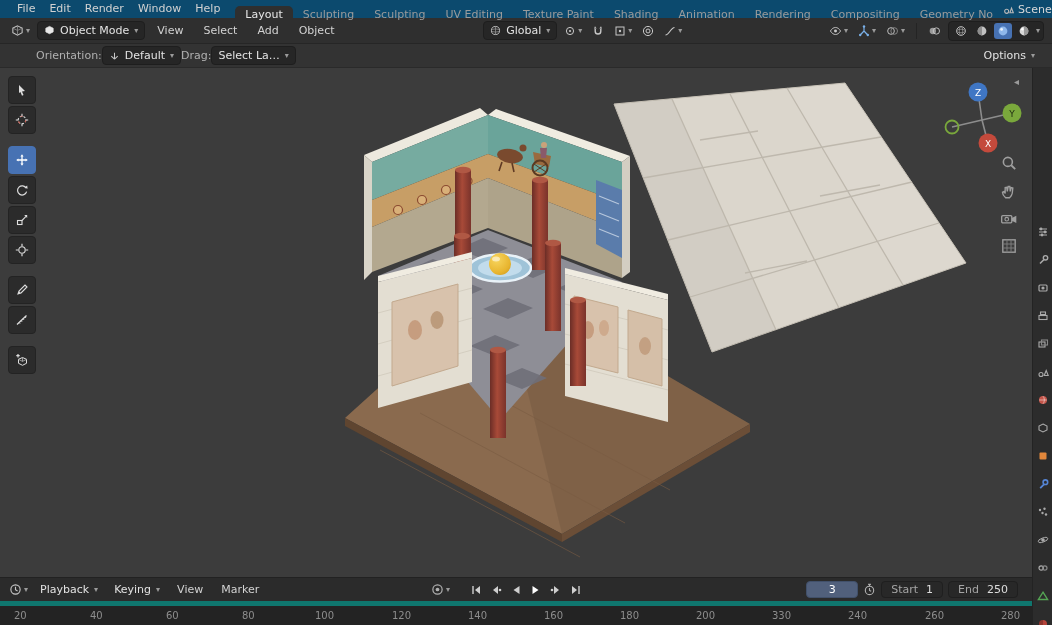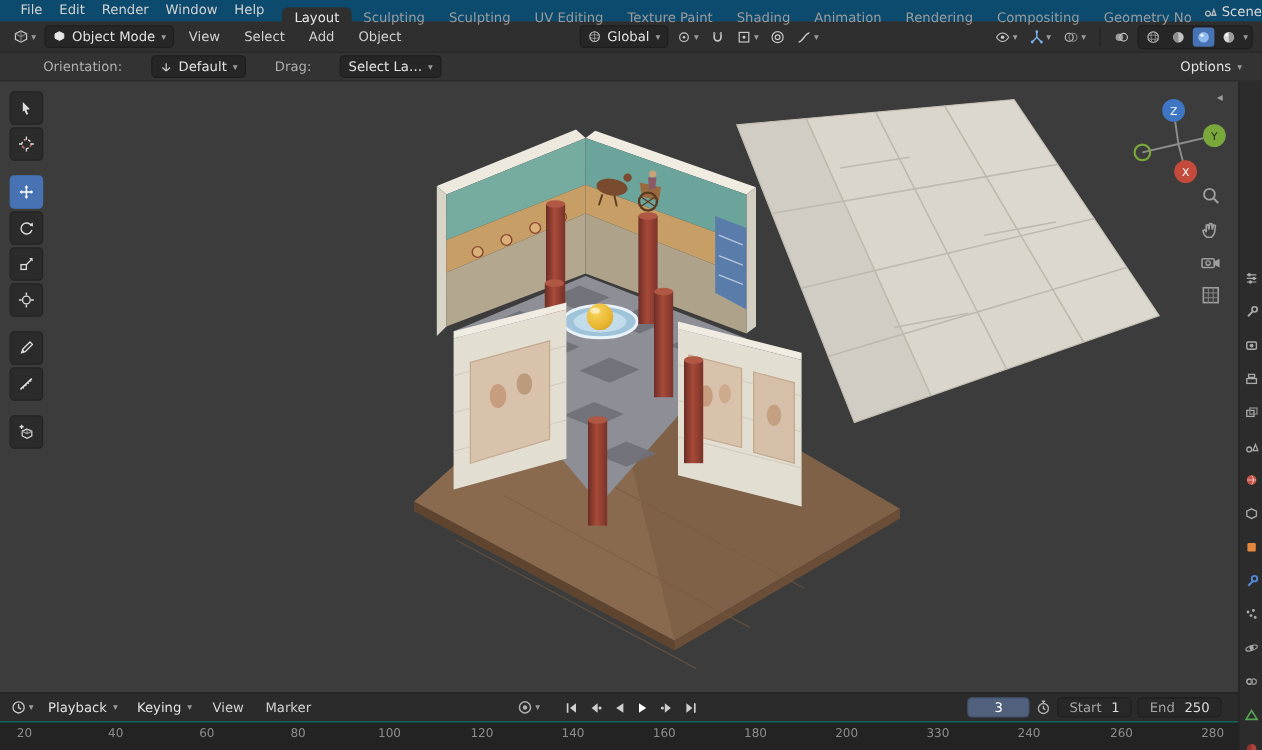--- a/index.html
+++ b/index.html
@@ -29,21 +29,21 @@
   .dd { display:inline-flex; align-items:center; gap:5px; background:#262626; border:1px solid #1e1e1e; border-radius:4px; padding:2px 6px; color:#e2e2e2; white-space:nowrap; }
   .caret { font-size:8px; color:#9a9a9a; line-height:1; }
   .hmenu { padding:0 8px; color:#d2d2d2; }
   .iconbtn { display:inline-flex; align-items:center; gap:2px; padding:2px 3px; border-radius:3px; }
   .divider { width:1px; height:16px; background:#242424; margin:0 4px; }
   .shadegroup { display:flex; align-items:center; background:#262626; border:1px solid #1e1e1e; border-radius:4px; padding:1px 3px; gap:3px; }
   .shadeitem { display:flex; align-items:center; justify-content:center; width:18px; height:16px; border-radius:3px; }
   .shadeitem.active { background:#4772b3; }
 
   
-  .toolsettings { height:24px; background:#333333; display:flex; align-items:center; padding:0 10px 0 36px; gap:24px; border-bottom:1px solid #2a2a2a; }
+  .toolsettings { height:24px; background:#333333; display:flex; align-items:center; padding:0 10px 0 36px; gap:0; border-bottom:1px solid #2a2a2a; }
   .tslabel { color:#b0b0b0; }
 
   
   .viewport { position:relative; height:509px; background:#3c3c3c; overflow:hidden; }
   .scene-svg { position:absolute; left:0; top:0; }
   .vtoolbar { position:absolute; left:8px; top:8px; display:flex; flex-direction:column; gap:2px; z-index:6; }
   .tbtn { width:28px; height:28px; background:rgba(42,42,42,.92); border:1px solid #232323; border-radius:4px; display:flex; align-items:center; justify-content:center; }
   .tbtn.active { background:#4772b3; border-color:#4772b3; }
   .tgap { height:8px; }
   .navgizmo { position:absolute; left:936px; top:8px; z-index:5; }
@@ -60,21 +60,21 @@
   .tl-left { display:flex; align-items:center; gap:2px; }
   .tl-center { position:absolute; left:428px; display:flex; align-items:center; gap:3px; }
   .transport { display:flex; align-items:center; gap:1px; margin-left:10px; }
   .tpbtn { width:19px; height:17px; display:flex; align-items:center; justify-content:center; border-radius:3px; }
   .tl-right { position:absolute; right:14px; display:flex; align-items:center; gap:5px; }
   .framefield { background:#51607c; border:1px solid #41506a; border-radius:4px; padding:1px 0; width:52px; text-align:center; color:#ffffff; }
   .field { background:#282828; border:1px solid #1f1f1f; border-radius:4px; padding:1px 9px; display:flex; gap:8px; color:#dddddd; }
   .flabel { color:#a5a5a5; }
 
   
-  .ruler { position:relative; height:24px; width:1032px; background:#232323; border-top:1px solid #0f766e; }
+  .ruler { position:relative; height:24px; width:1032px; background:#232323; border-top:5px solid #0f766e; }
   .tick { position:absolute; top:4px; color:#8d8d8d; font-size:10px; }
 </style>
 </head>
 <body>
 
 <div class="topbar">
   <svg class="blogo" viewBox="0 0 16 12">
     <ellipse cx="9" cy="6.5" rx="5" ry="4" fill="#e87d0d"></ellipse>
     <ellipse cx="10" cy="5.8" rx="2.2" ry="1.8" fill="#ffffff"></ellipse>
     <path d="M1 7.5L7 3l2 2.2-5.2 3z" fill="#2a6fa8"></path>

